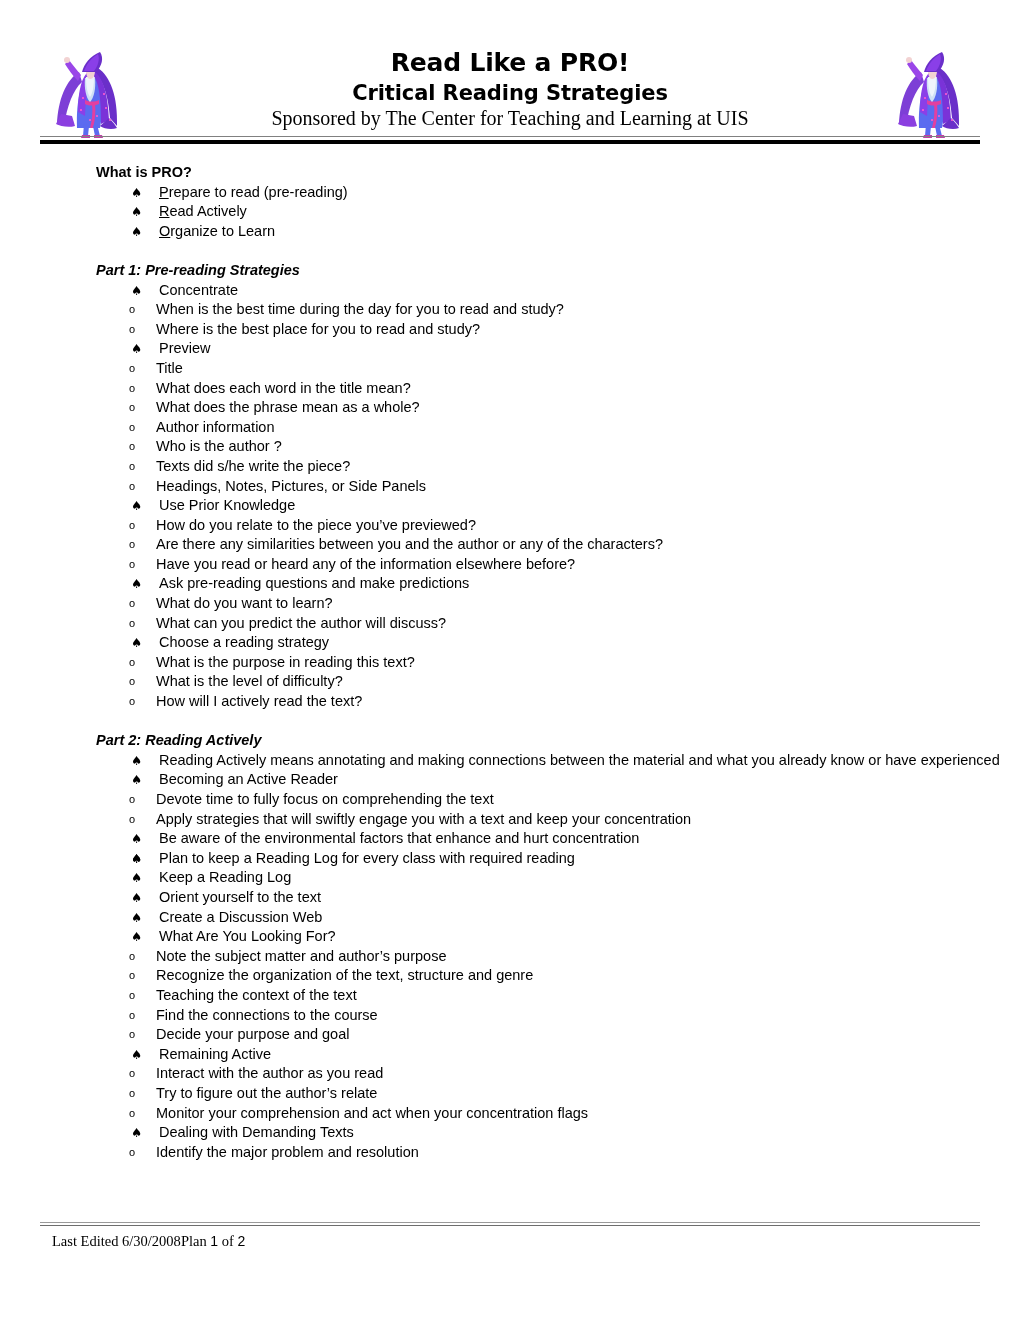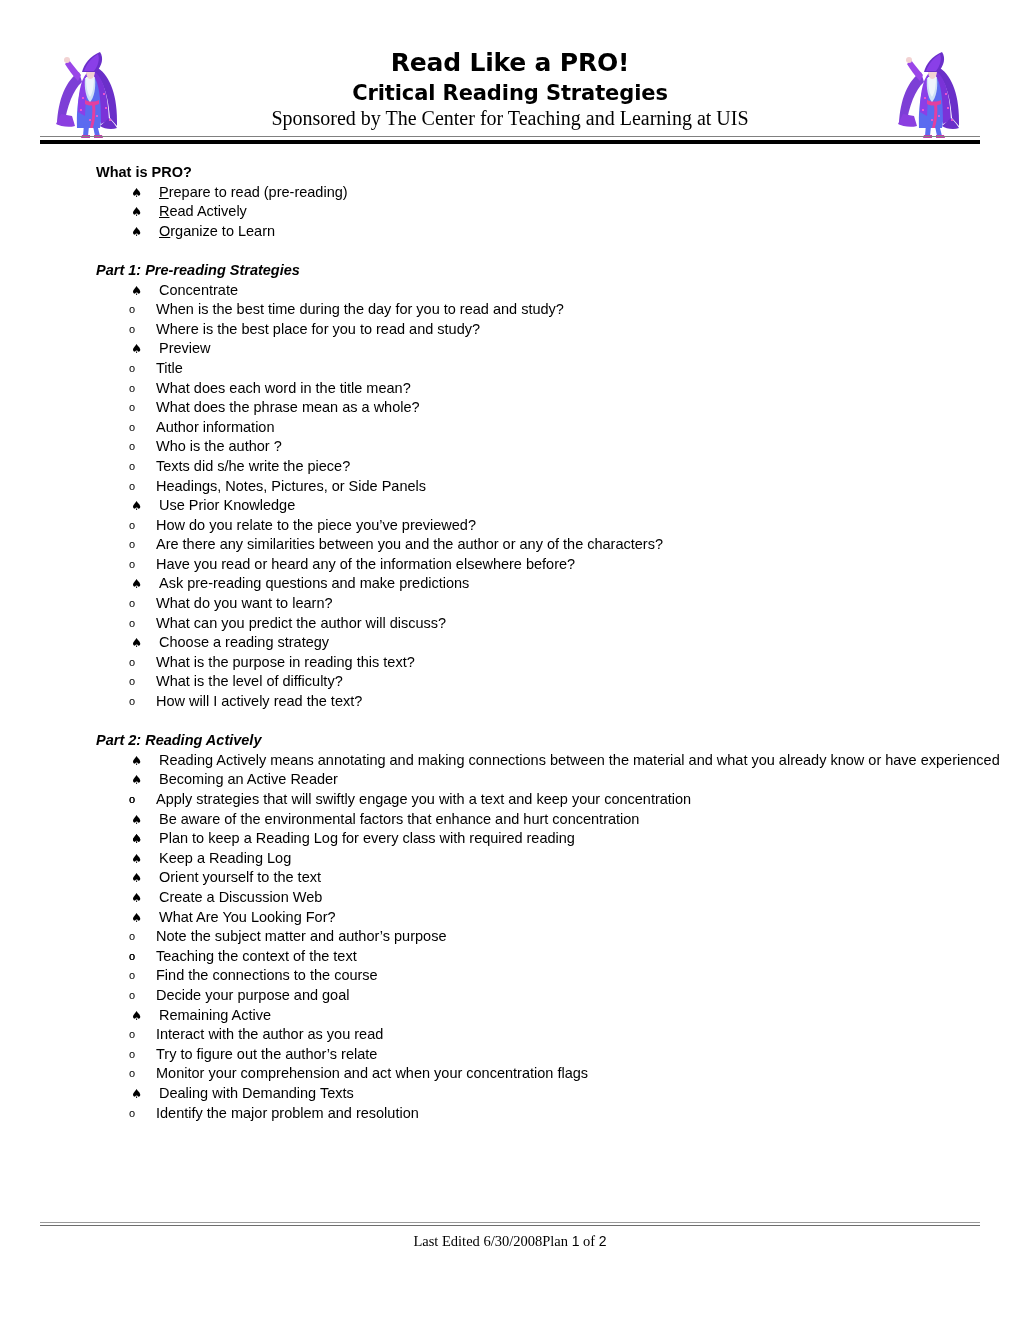--- a/index.html
+++ b/index.html
@@ -169,21 +169,21 @@
     width: 940px;
     height: 1px;
     background: #6e6e6e;
   }
   .footer {
     position: absolute;
     left: 52px;
     top: 1232px;
     width: 916px;
     display: flex;
-    justify-content: center;
+    justify-content: flex-start;
     align-items: baseline;
     font-family: "Liberation Serif", serif;
     font-size: 14.5px;
     line-height: 18px;
   }
   .footer .page-num {
     font-family: "Liberation Sans", sans-serif;
     font-size: 14px;
   }
 </style>
@@ -322,33 +322,33 @@
           <li class="b2"><span class="mark">o</span><span>What is the level of difficulty?</span></li>
           <li class="b2"><span class="mark">o</span><span>How will I actively read the text?</span></li>
         </ul>
       </ul>
       <div class="gap"></div>
       <div class="section-head italic">Part 2: Reading Actively</div>
       <ul class="lvl1">
         <li class="b1"><span class="mark">♠</span><span>Reading Actively means annotating and making connections between the material and what you already know or have experienced</span></li>
         <li class="b1"><span class="mark">♠</span><span>Becoming an Active Reader</span></li>
         <ul class="lvl2">
-          <li class="b2"><span class="mark">o</span></li>
+          <li class="b2"><span class="mark">o</span><span>Devote time to fully focus on comprehending the text</span></li>
           <li class="b2"><span class="mark">o</span><span>Apply strategies that will swiftly engage you with a text and keep your concentration</span></li>
         </ul>
         <li class="b1"><span class="mark">♠</span><span>Be aware of the environmental factors that enhance and hurt concentration</span></li>
         <li class="b1"><span class="mark">♠</span></li>
         <li class="b1"><span class="mark">♠</span><span>Plan to keep a Reading Log for every class with required reading</span></li>
         <li class="b1"><span class="mark">♠</span><span>Keep a Reading Log</span></li>
         <li class="b1"><span class="mark">♠</span><span>Orient yourself to the text</span></li>
         <li class="b1"><span class="mark">♠</span><span>Create a Discussion Web</span></li>
         <li class="b1"><span class="mark">♠</span><span>What Are You Looking For?</span></li>
         <ul class="lvl2">
           <li class="b2"><span class="mark">o</span><span>Note the subject matter and author’s purpose</span></li>
-          <li class="b2"><span class="mark">o</span></li>
+          <li class="b2"><span class="mark">o</span><span>Recognize the organization of the text, structure and genre</span></li>
           <li class="b2"><span class="mark">o</span><span>Teaching the context of the text</span></li>
           <li class="b2"><span class="mark">o</span><span>Find the connections to the course</span></li>
           <li class="b2"><span class="mark">o</span><span>Decide your purpose and goal</span></li>
         </ul>
         <li class="b1"><span class="mark">♠</span><span>Remaining Active</span></li>
         <ul class="lvl2">
           <li class="b2"><span class="mark">o</span><span>Interact with the author as you read</span></li>
           <li class="b2"><span class="mark">o</span><span>Try to figure out the author’s relate</span></li>
           <li class="b2"><span class="mark">o</span><span>Monitor your comprehension and act when your concentration flags</span></li>
         </ul>

